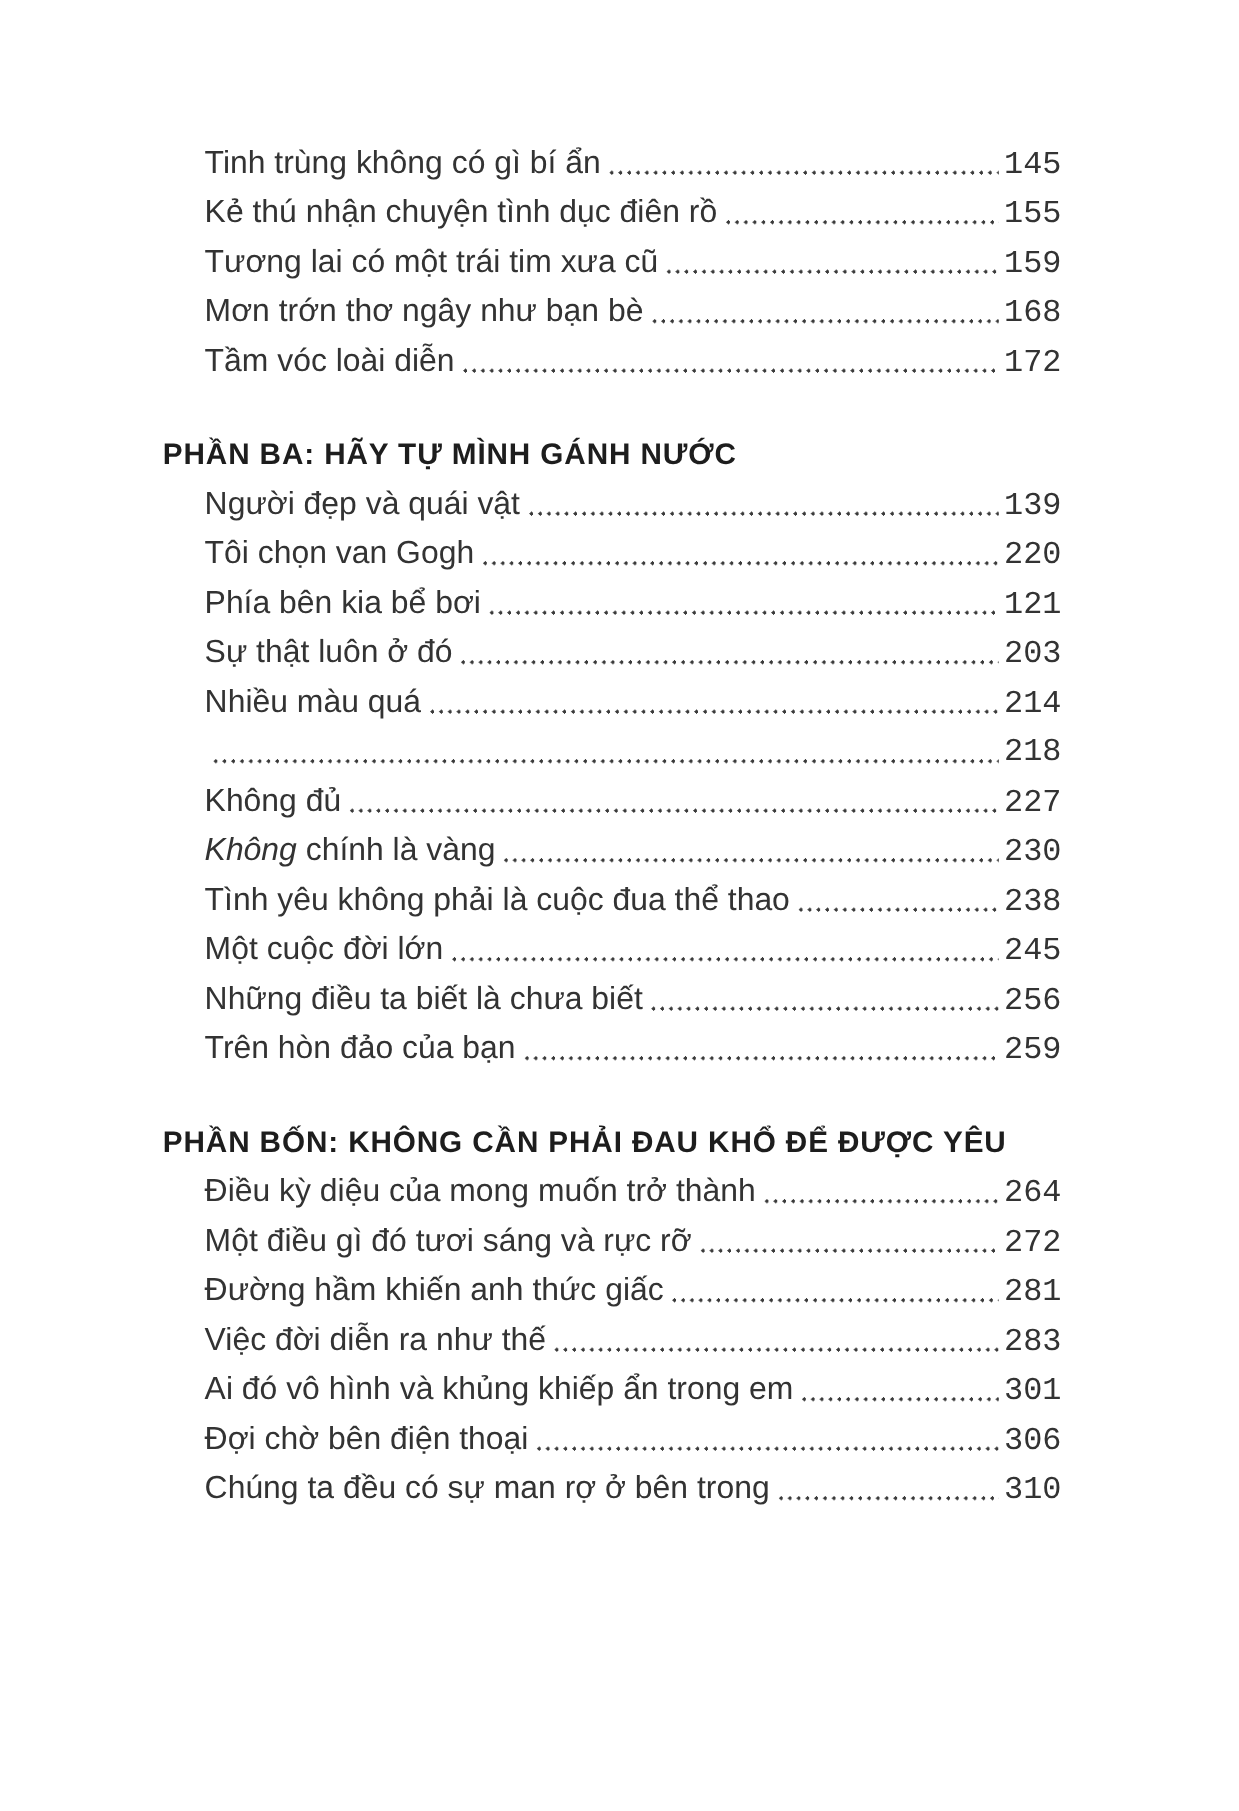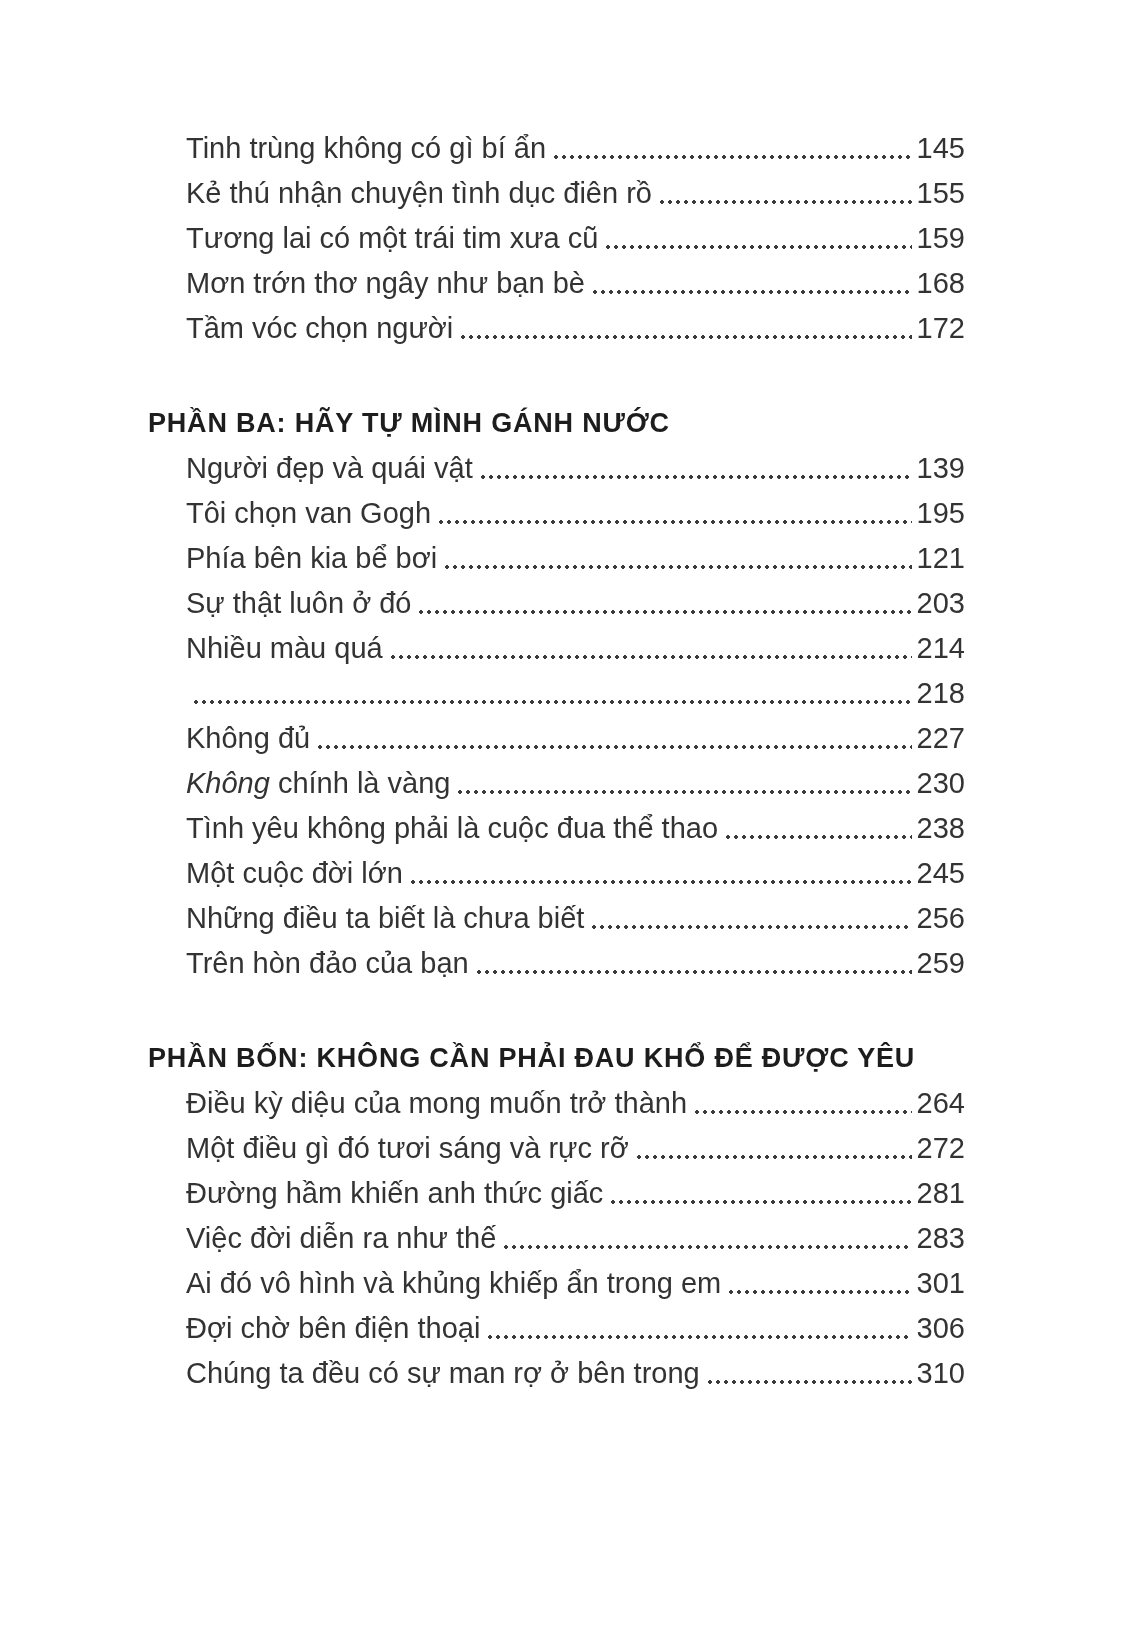--- a/index.html
+++ b/index.html
@@ -14,21 +14,21 @@
     overflow: hidden;
   }
   .page {
     box-sizing: border-box;
     width: 1126px;
     height: 1440px;
     padding: 126px 161px 0 148px;
     background: #ffffff;
   }
   .toc-section { margin: 0; }
-  .toc-section:not(:first-child) { margin-top: 49px; }
+  .toc-section:not(:first-child) { margin-top: 39px; }
   .section-header {
     margin: 0;
     height: 46px;
     display: flex;
     align-items: center;
     font-size: 27px;
     font-weight: 700;
     letter-spacing: 0.8px;
     color: #1d1d1d;
     white-space: nowrap;
@@ -57,20 +57,21 @@
     margin: 0 5px 12px 8px;
     background-image: radial-gradient(circle 1.7px at 2px 2px, #3b3b3b 96%, rgba(0,0,0,0));
     background-size: 8px 4px;
     background-repeat: repeat-x;
     background-position: left bottom;
   }
   .toc-page {
     white-space: nowrap;
     flex: 0 0 auto;
     text-align: right;
+    font-family: Liberation Mono, monospace;
   }
 </style>
 </head>
 <body>
 
 <div class="page">
   <div id="toc-root">
       <section class="toc-section">
 
     <div class="entries">
@@ -88,38 +89,38 @@
     <span class="toc-title"><span class="toc-title-rest">Tương lai có một trái tim xưa cũ</span></span>
     <span class="toc-dots"></span>
     <span class="toc-page">159</span>
   </div>
           <div class="toc-row">
     <span class="toc-title"><span class="toc-title-rest">Mơn trớn thơ ngây như bạn bè</span></span>
     <span class="toc-dots"></span>
     <span class="toc-page">168</span>
   </div>
           <div class="toc-row">
-    <span class="toc-title"><span class="toc-title-rest">Tầm vóc chọn người</span></span>
+    <span class="toc-title"><span class="toc-title-rest">Tầm vóc loài diễn</span></span>
     <span class="toc-dots"></span>
     <span class="toc-page">172</span>
   </div>
         </div>
   </section>
       <section class="toc-section">
     <h2 class="section-header">PHẦN BA: HÃY TỰ MÌNH GÁNH NƯỚC</h2>
     <div class="entries">
           <div class="toc-row">
     <span class="toc-title"><span class="toc-title-rest">Người đẹp và quái vật</span></span>
     <span class="toc-dots"></span>
     <span class="toc-page">139</span>
   </div>
           <div class="toc-row">
     <span class="toc-title"><span class="toc-title-rest">Tôi chọn van Gogh</span></span>
     <span class="toc-dots"></span>
-    <span class="toc-page">195</span>
+    <span class="toc-page">220</span>
   </div>
           <div class="toc-row">
     <span class="toc-title"><span class="toc-title-rest">Phía bên kia bể bơi</span></span>
     <span class="toc-dots"></span>
     <span class="toc-page">121</span>
   </div>
           <div class="toc-row">
     <span class="toc-title"><span class="toc-title-rest">Sự thật luôn ở đó</span></span>
     <span class="toc-dots"></span>
     <span class="toc-page">203</span>

